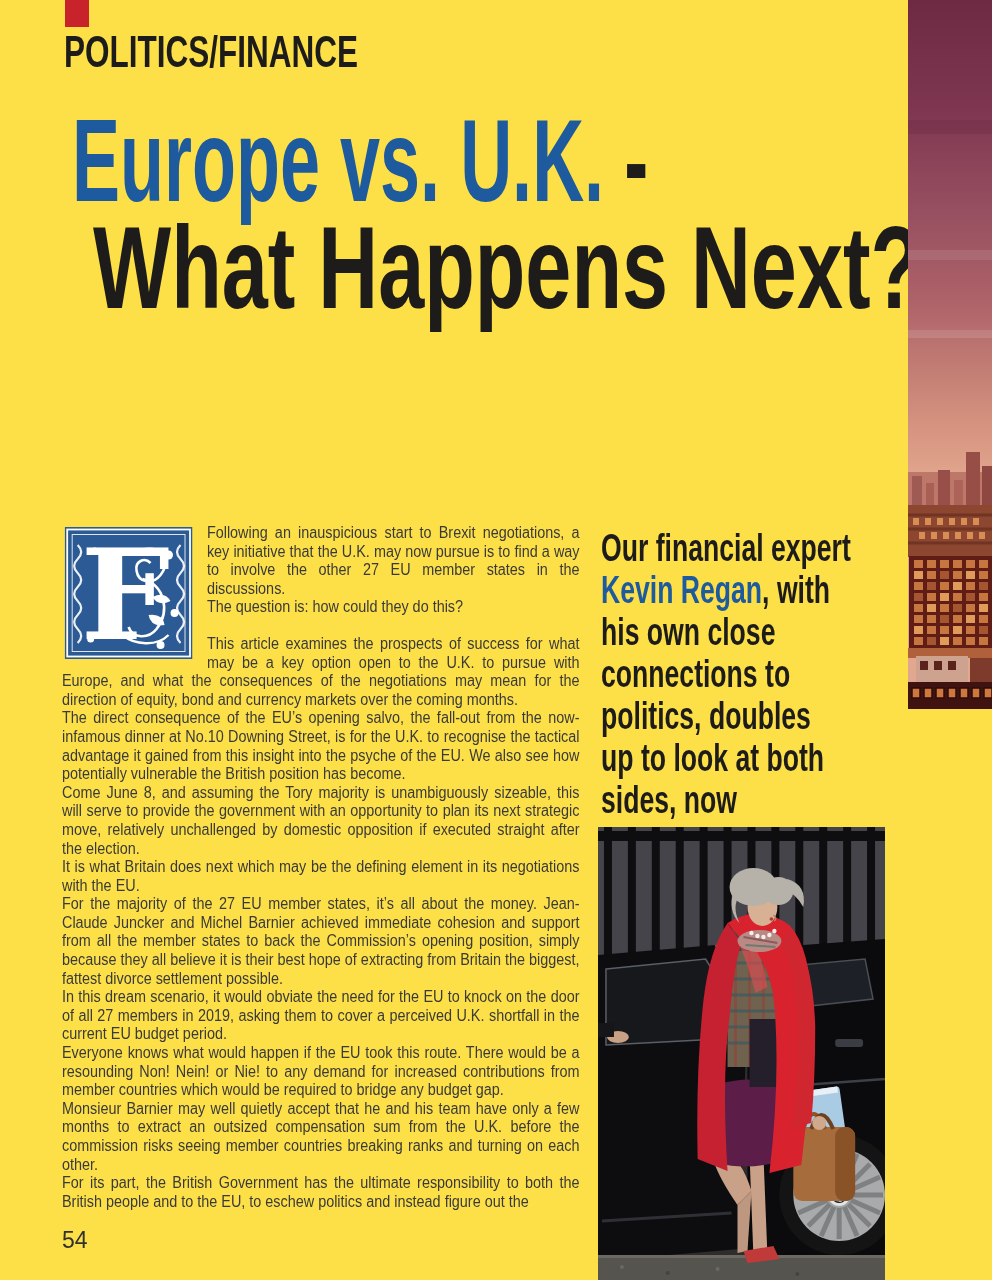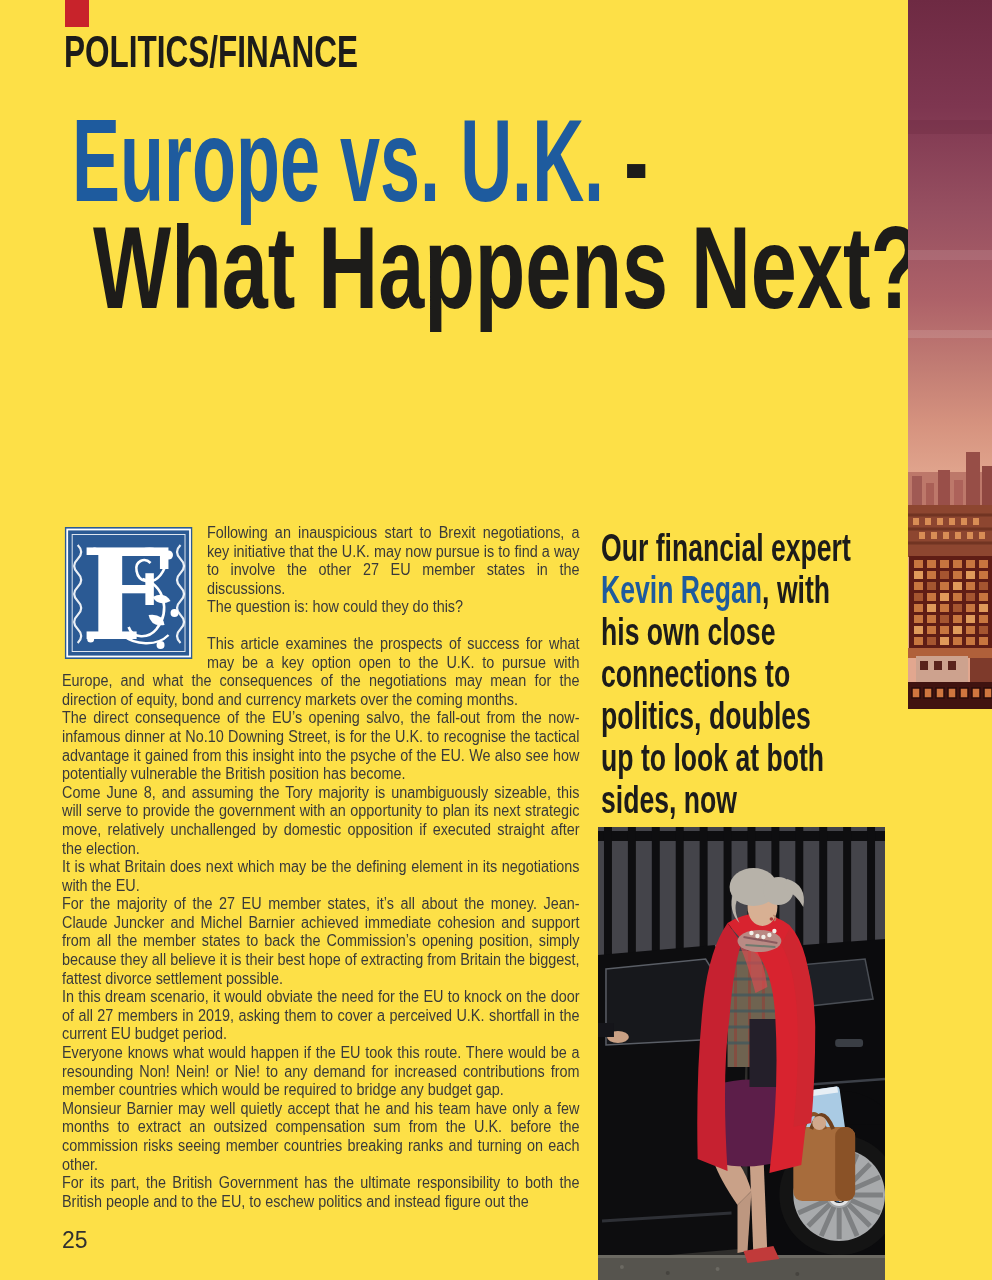--- a/index.html
+++ b/index.html
@@ -379,15 +379,15 @@
           <rect x="28" y="688" width="8" height="10"></rect>
             <rect x="40" y="688" width="8" height="10"></rect>
           <rect x="52" y="688" width="8" height="10"></rect>
             <rect x="64" y="688" width="8" height="10"></rect>
           <rect x="76" y="688" width="8" height="10"></rect>
         </g>
       </g>
     </svg>
   </div>
 
-  <div class="page-num">25</div>
+  <div class="page-num">54</div>
 
 </div>
 
 </body></html>

